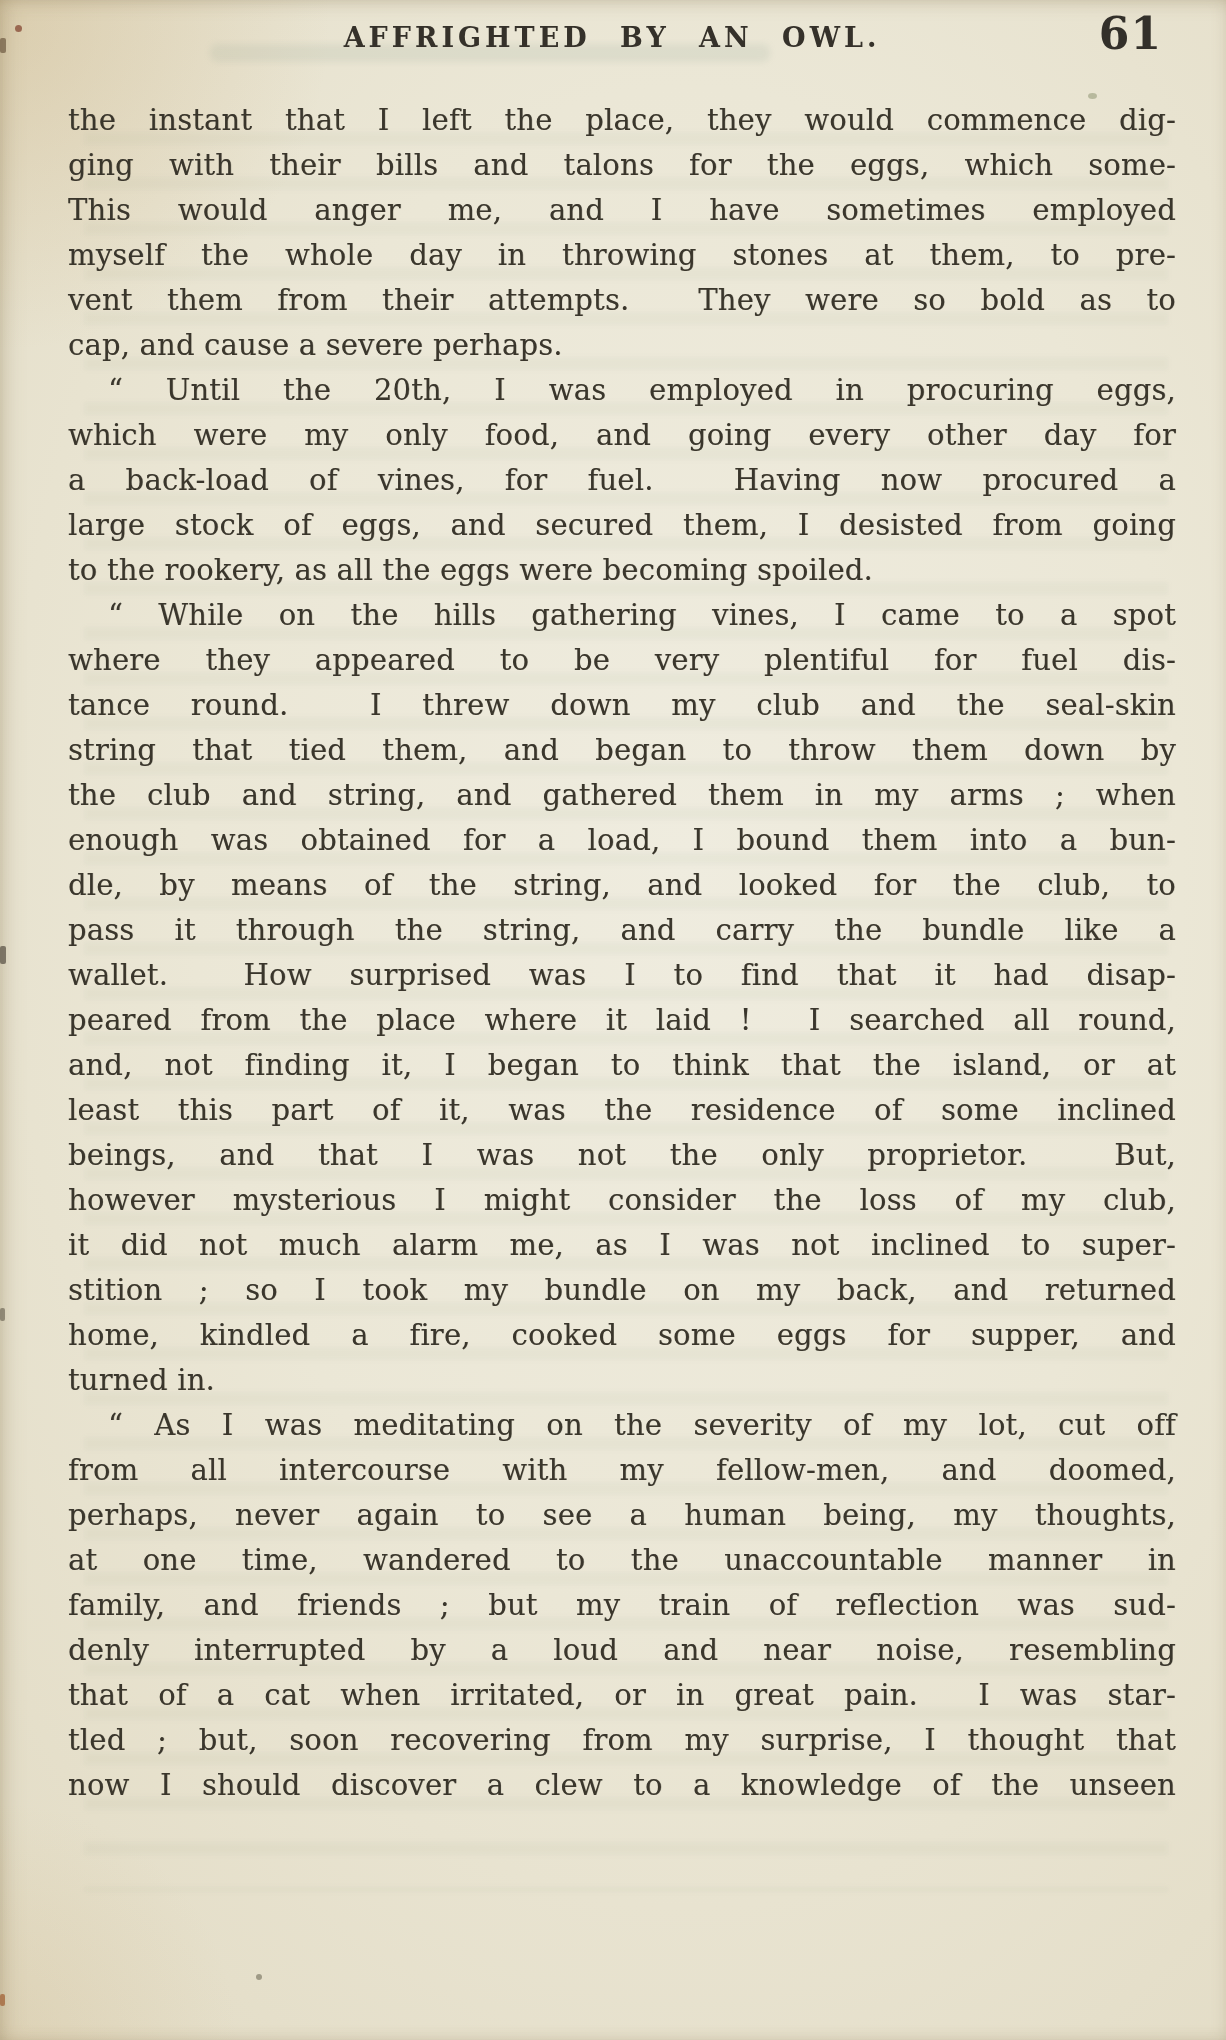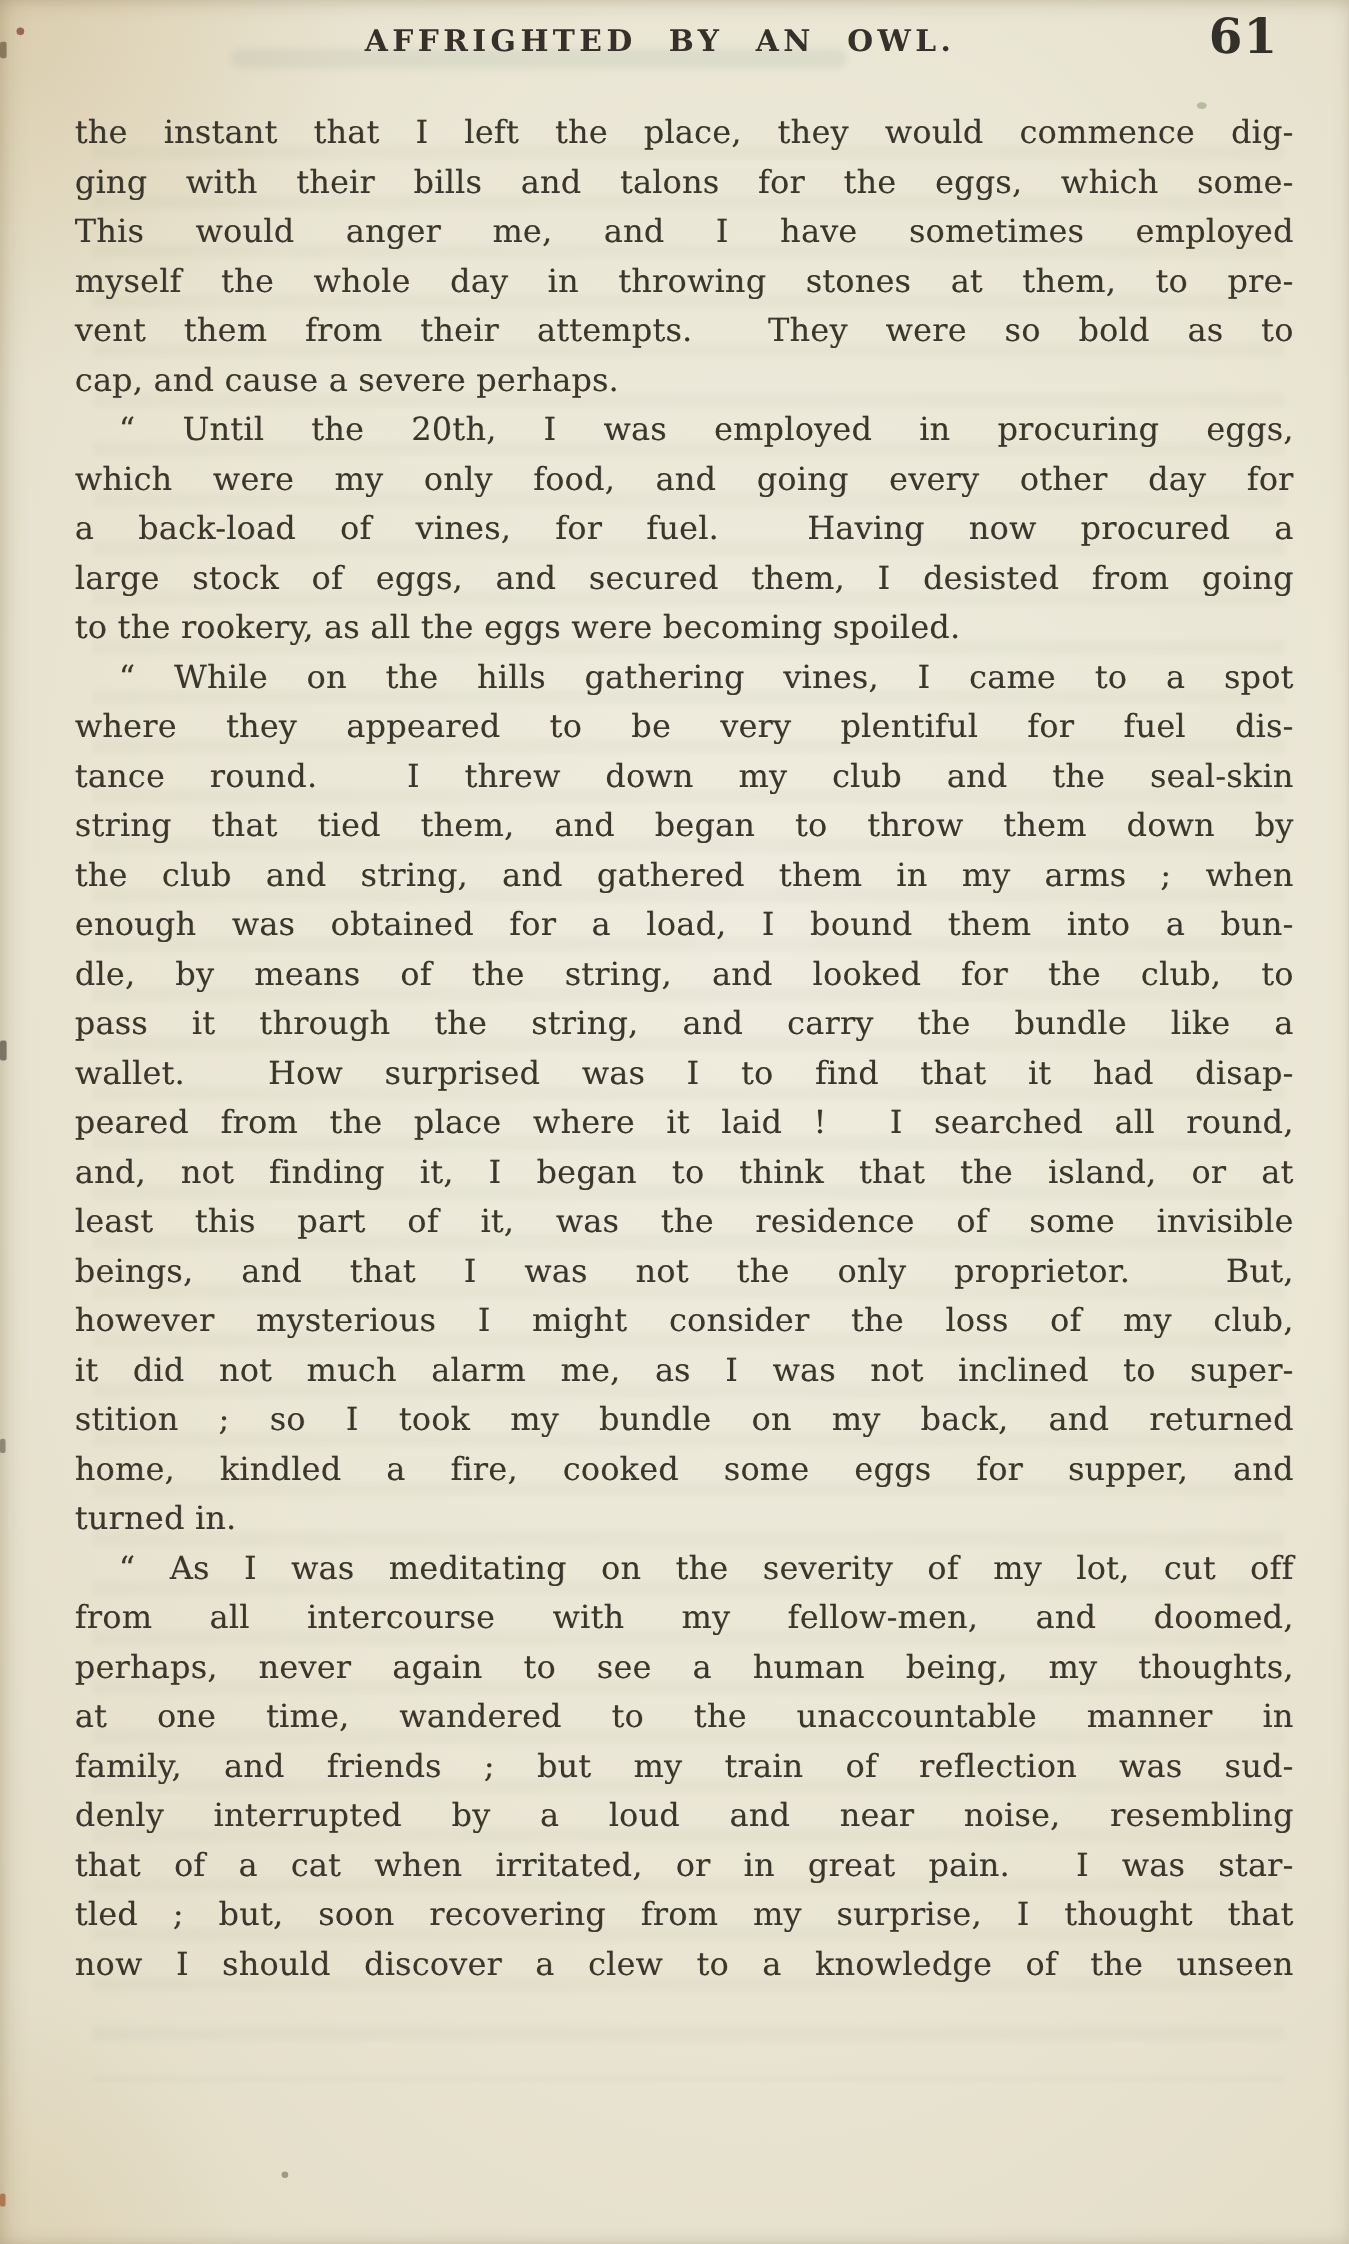--- a/index.html
+++ b/index.html
@@ -45,21 +45,21 @@
     position: absolute;
     left: 210px; top: 44px; width: 560px; height: 18px;
     background: rgba(125,148,128,0.12);
     filter: blur(3px);
     border-radius: 8px;
     pointer-events: none;
   }
 
   .running-title {
     position: absolute;
-    top: 22px; left: 0; width: 1200px;
+    top: 22px; left: 12px; width: 1200px;
     text-align: center;
     font-size: 27px;
     font-weight: 700;
     letter-spacing: 4px;
     word-spacing: 16px;
     color: #35312a;
   }
   .page-number {
     position: absolute;
     top: 8px; right: 64px;
@@ -126,21 +126,21 @@
       <div class="line">where they appeared to be very plentiful for fuel dis-</div>
       <div class="line">tance round.  I threw down my club and the seal-skin</div>
       <div class="line">string that tied them, and began to throw them down by</div>
       <div class="line">the club and string, and gathered them in my arms ; when</div>
       <div class="line">enough was obtained for a load, I bound them into a bun-</div>
       <div class="line">dle, by means of the string, and looked for the club, to</div>
       <div class="line">pass it through the string, and carry the bundle like a</div>
       <div class="line">wallet.  How surprised was I to find that it had disap-</div>
       <div class="line">peared from the place where it laid !  I searched all round,</div>
       <div class="line">and, not finding it, I began to think that the island, or at</div>
-      <div class="line">least this part of it, was the residence of some invisible</div>
+      <div class="line">least this part of it, was the residence of some inclined</div>
       <div class="line">beings, and that I was not the only proprietor.  But,</div>
       <div class="line">however mysterious I might consider the loss of my club,</div>
       <div class="line">it did not much alarm me, as I was not inclined to super-</div>
       <div class="line">stition ; so I took my bundle on my back, and returned</div>
       <div class="line">home, kindled a fire, cooked some eggs for supper, and</div>
       <div class="line para-end">turned in.</div>
       <div class="line indent">“ As I was meditating on the severity of my lot, cut off</div>
       <div class="line">from all intercourse with my fellow-men, and doomed,</div>
       <div class="line">perhaps, never again to see a human being, my thoughts,</div>
       <div class="line">at one time, wandered to the unaccountable manner in</div>

